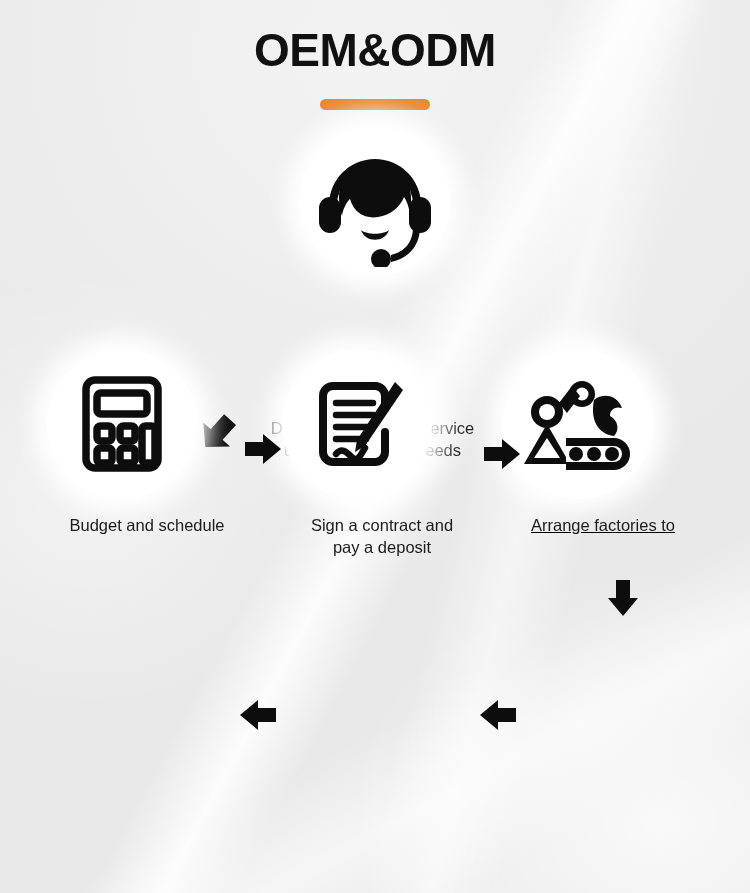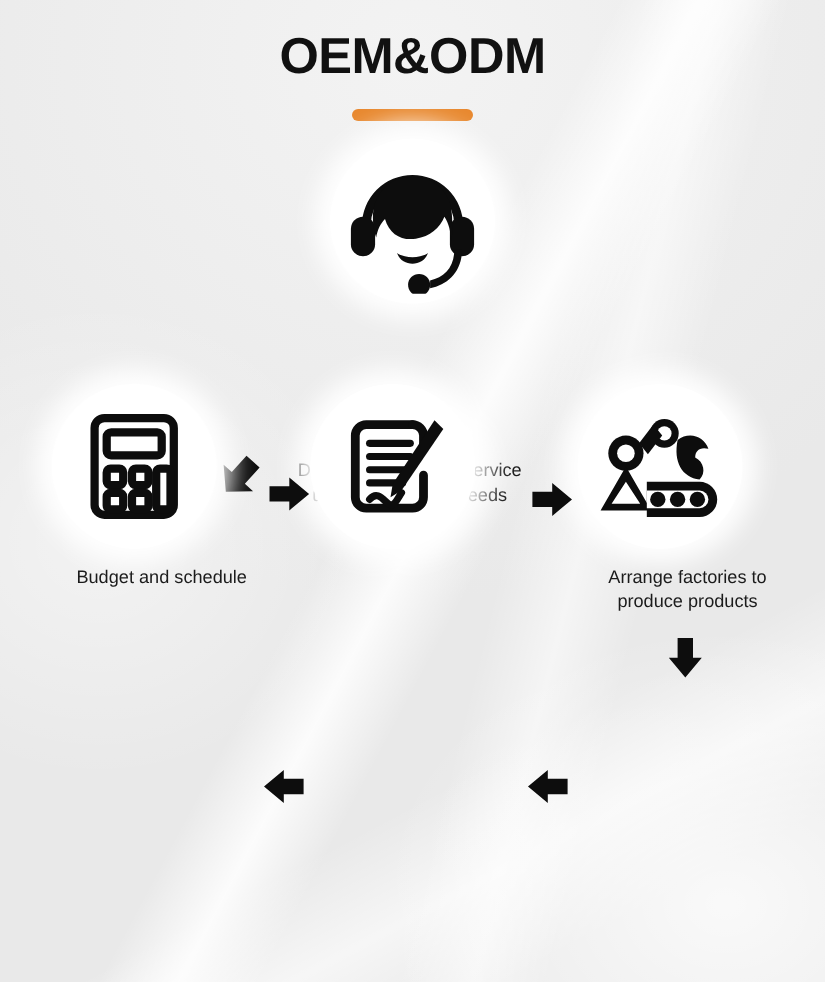--- a/index.html
+++ b/index.html
@@ -65,21 +65,21 @@
   #hero-caption{ position:absolute; left:245px; top:292px; width:255px; }
 
   
   .trio{ position:relative; height:0; }
   .cell{ position:absolute; width:185px; display:flex; flex-direction:column; }
   .cell .circle{ margin-bottom:0; }
   .cell .caption{ margin-top:16px; width:200px; }
 
   .c-left  { left:47px;  }
   .c-mid   { left:282px; }
-  .c-right { left:525px; }
+  .c-right { left:503px;text-decoration:underline; }
 
   .connector{ position:absolute; }
   #row-two-wrap{ position:relative; margin-top:8px; height:215px; }
   #arrow-r1{ left:243px; top:432px; }
   #arrow-r2{ left:482px; top:437px; }
 
   
   #arrow-down{ position:absolute; left:606px; top:578px; }
 
   
@@ -187,20 +187,24 @@
                 <line x1="33" y1="57" x2="70" y2="57"></line>
                 <line x1="33" y1="69" x2="63" y2="69"></line>
               </g>
 
               <path class="icon-black" d="M92 12 L100 20 L62 76 L52 82 L54 70 Z"></path>
 
               <path fill="none" stroke="#0d0d0d" stroke-width="6.5" stroke-linecap="round" d="M33 84 C40 76 45 84 50 88 C55 92 58 84 62 78"></path>
             </svg>
           </span>
         </div>
+        <div class="caption">
+          <div>Sign a contract and</div>
+          <div>pay a deposit</div>
+        </div>
       </div>
 
       <div class="cell c-right" style="top:0">
         <div class="circle">
           <span>
             <svg width="112" height="104" viewBox="0 0 112 104">
               <g class="icon-black">
 
                 <circle cx="25" cy="40" r="16"></circle>
                 <circle cx="25" cy="40" r="8" fill="#ffffff"></circle>
@@ -219,21 +223,20 @@
                 <path d="M44 74 H92 a8 8 0 0 1 0 16 H44 Z" fill="#ffffff"></path>
                 <circle cx="54" cy="82" r="7"></circle>
                 <circle cx="72" cy="82" r="7"></circle>
                 <circle cx="90" cy="82" r="7"></circle>
               </g>
             </svg>
           </span>
         </div>
         <div class="caption">
           <div>Arrange factories to</div>
-          <div>produce products</div>
         </div>
       </div>
 
     </div>
   </div>
 
   <div class="connector" id="arrow-r1" style="position:absolute">
     <svg width="40" height="34" viewBox="0 0 40 34">
       <path class="icon-black" d="M2 10 H20 V2 L38 17 L20 32 V24 H2 Z"></path>
     </svg>

